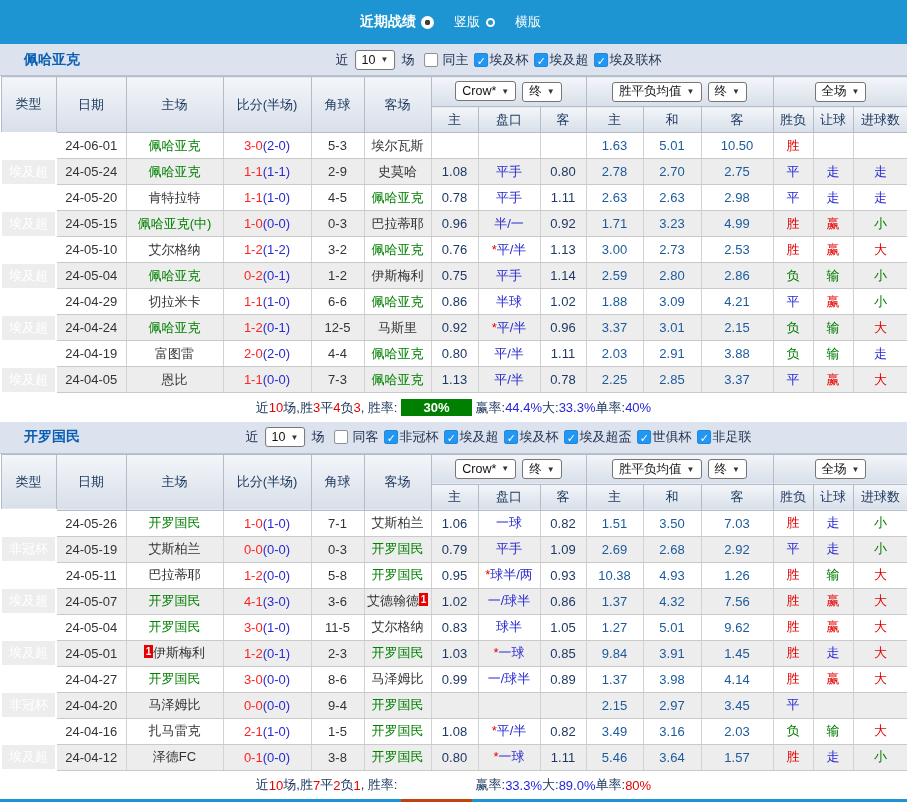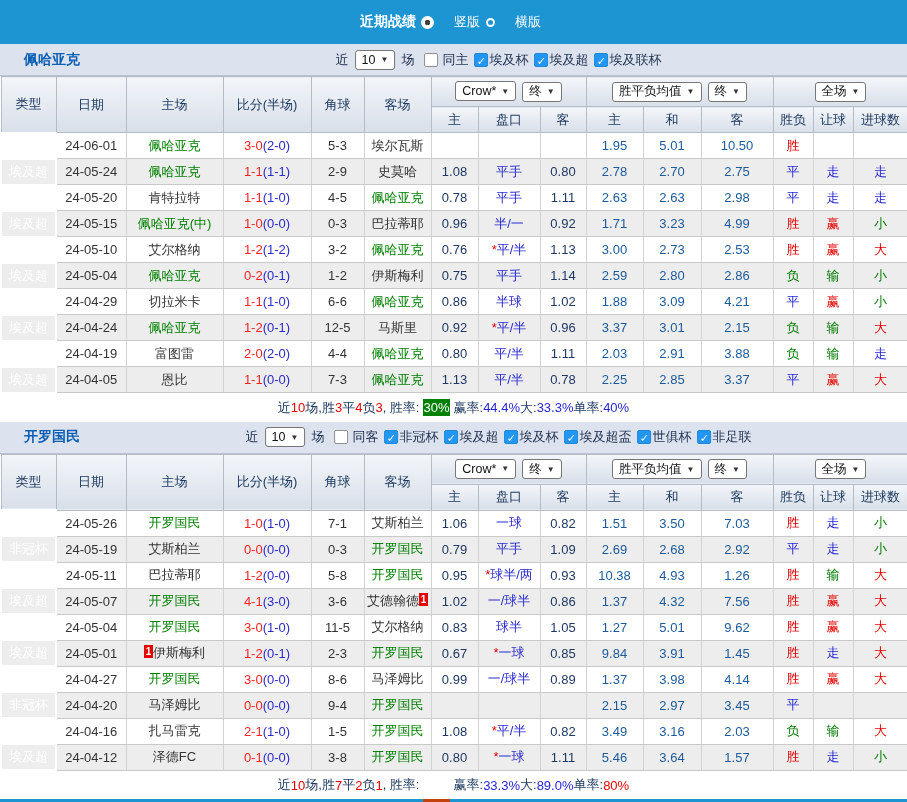--- a/index.html
+++ b/index.html
@@ -67,21 +67,21 @@
   .c-navy  { color:#1f3a60; }
   .team-g  { color:#008000; }
   .score-full { color:#ff2222; }
   .score-half { color:#2a2ad0; }
   .pan-txt { color:#2a2ad0; }
   .red-card { display:inline-block; background:#e60000; color:#fff; font-size:10px;
               line-height:13px; min-width:9px; padding:0 1px; vertical-align:2px; font-weight:bold; }
   
   .tfoot { height:28px; background:#fff; display:flex; align-items:center; justify-content:center;
            font-size:13px; color:#1f3a60; }
-  .tfoot .badge { color:#fff; font-weight:normal; padding:1px 0; margin:0 4px; }
+  .tfoot .badge { color:#fff; font-weight:bold; padding:1px 22px; margin:0 4px; }
 </style>
 </head>
 <body>
 
 <div class="topbar">
   <span class="title">近期战绩</span>
   <span id="radio-group"><span class="radio sel"></span><span class="radio-label">竖版</span><span class="radio unsel"></span><span class="radio-label">横版</span></span>
 </div>
 
 <div>
@@ -173,21 +173,21 @@
         <tr class="odd">
           <td class="typec t-cup">埃及杯</td>
           <td>24-06-01</td>
           <td><span class="team-g">佩哈亚克</span></td>
           <td><span class="score-full">3-0</span><span class="score-half">(2-0)</span></td>
           <td>5-3</td>
           <td><span>埃尔瓦斯</span></td>
           <td class="crow"></td>
           <td class="crow"></td>
           <td class="crow"></td>
-          <td class="avg">1.95</td>
+          <td class="avg">1.63</td>
           <td class="avg">5.01</td>
           <td class="avg">10.50</td>
           <td><span class="c-red">胜</span></td>
           <td><span></span></td>
           <td><span></span></td>
         </tr>
         <tr class="even">
           <td class="typec t-super">埃及超</td>
           <td>24-05-24</td>
           <td><span class="team-g">佩哈亚克</span></td>
@@ -545,21 +545,21 @@
           <td><span class="c-red">赢</span></td>
           <td><span class="c-red">大</span></td>
         </tr>
         <tr class="even">
           <td class="typec t-super">埃及超</td>
           <td>24-05-01</td>
           <td><span><span class="red-card">1</span>伊斯梅利</span></td>
           <td><span class="score-full">1-2</span><span class="score-half">(0-1)</span></td>
           <td>2-3</td>
           <td><span class="team-g">开罗国民</span></td>
-          <td class="crow">0.67</td>
+          <td class="crow">1.03</td>
           <td class="crow"><span class="c-red">*</span><span class="pan-txt">一球</span></td>
           <td class="crow">0.85</td>
           <td class="avg">9.84</td>
           <td class="avg">3.91</td>
           <td class="avg">1.45</td>
           <td><span class="c-red">胜</span></td>
           <td><span class="c-blue">走</span></td>
           <td><span class="c-red">大</span></td>
         </tr>
         <tr class="odd">

